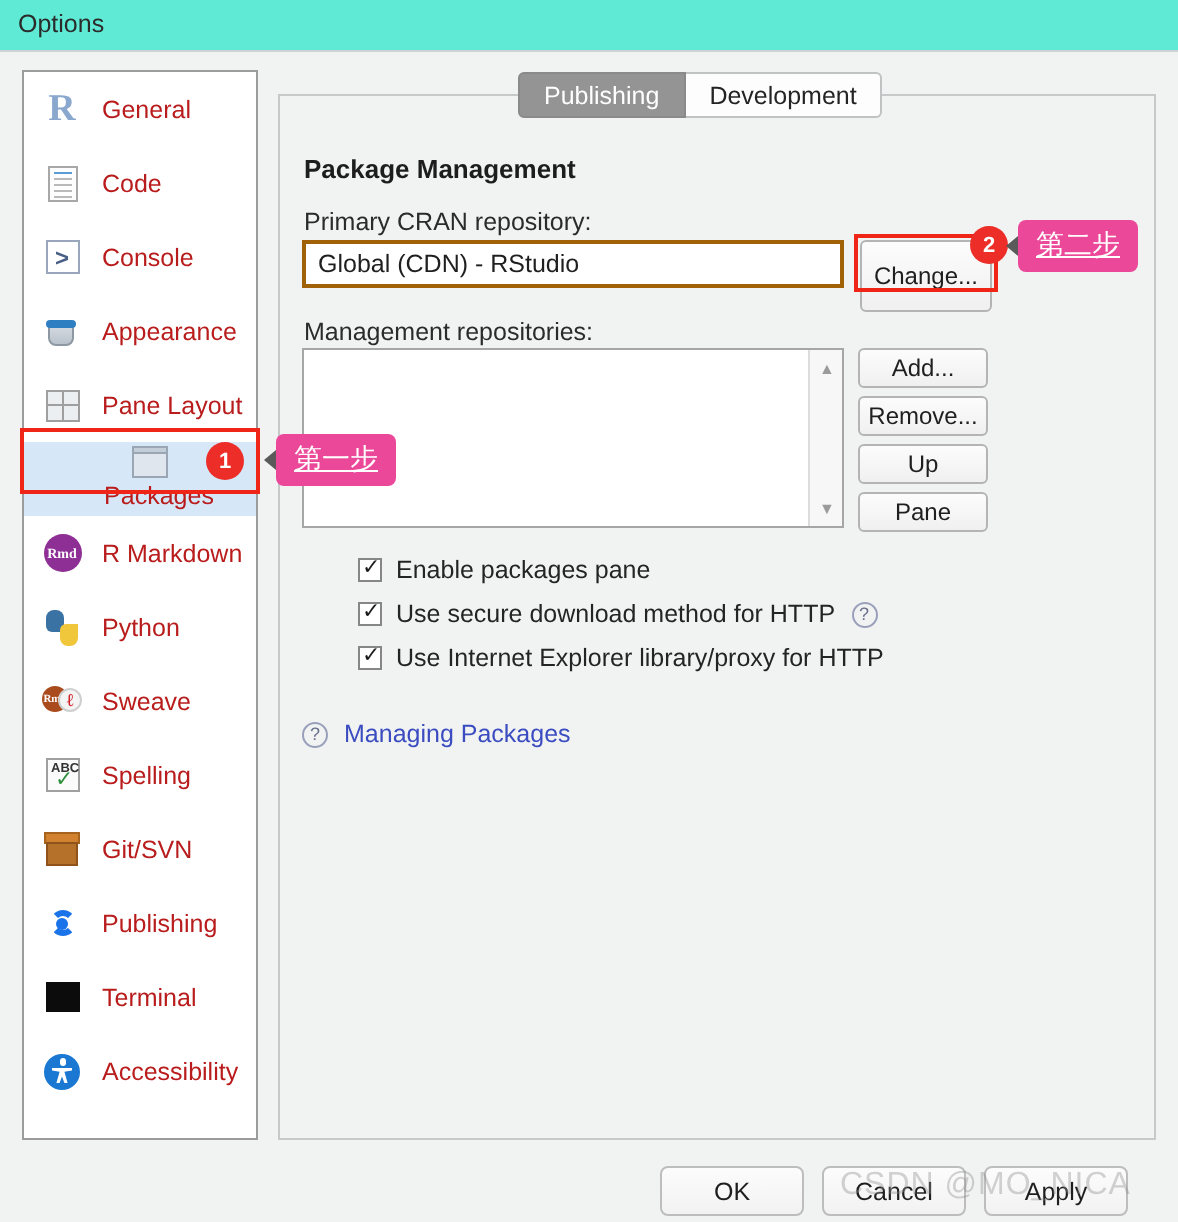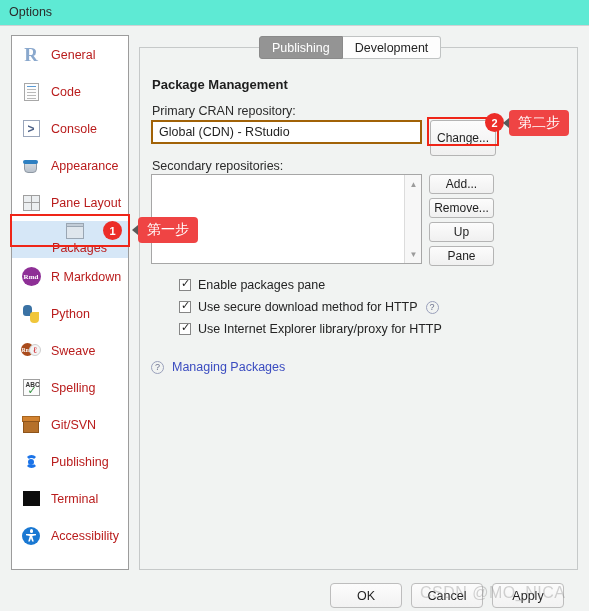--- a/index.html
+++ b/index.html
@@ -409,27 +409,28 @@
     background: #ec2d28;
     color: #fff;
     font-size: 11px; font-weight: bold;
     display: flex; align-items: center; justify-content: center;
   }
   .badge-1 { left: 103px; top: 221px; }
   .badge-2 { left: 485px; top: 113px; }
 
   .callout {
     position: absolute;
-    background: #ef4444;
+    background: #ec4899;
     color: #ffffff;
     font-size: 14px;
     border-radius: 4px;
     padding: 4px 9px;
     display: flex; align-items: center;
     white-space: nowrap;
+    text-decoration: underline;
   }
   .callout::before {
     content: "";
     position: absolute; left: -6px; top: 50%;
     margin-top: -5px;
     border-top: 5px solid transparent;
     border-bottom: 5px solid transparent;
     border-right: 6px solid #5a5a5a;
   }
   .callout-1 { left: 138px; top: 217px; }
@@ -585,21 +586,21 @@
   </div>
 
   <div class="section-title">Package Management</div>
 
   <div class="field-label lbl-cran">Primary CRAN repository:</div>
 
   <div class="textinput">Global (CDN) - RStudio</div>
 
   <div class="btn btn-change">Change...</div>
 
-  <div class="field-label lbl-secondary">Secondary repositories:</div>
+  <div class="field-label lbl-secondary">Management repositories:</div>
 
   <div class="listbox">
     <div class="scrollbar">
       <div class="sb-arrow sb-up">▲</div>
       <div class="sb-arrow sb-down">▼</div>
     </div>
   </div>
 
   <div class="side-btns">
     <div class="btn">Add...</div>

